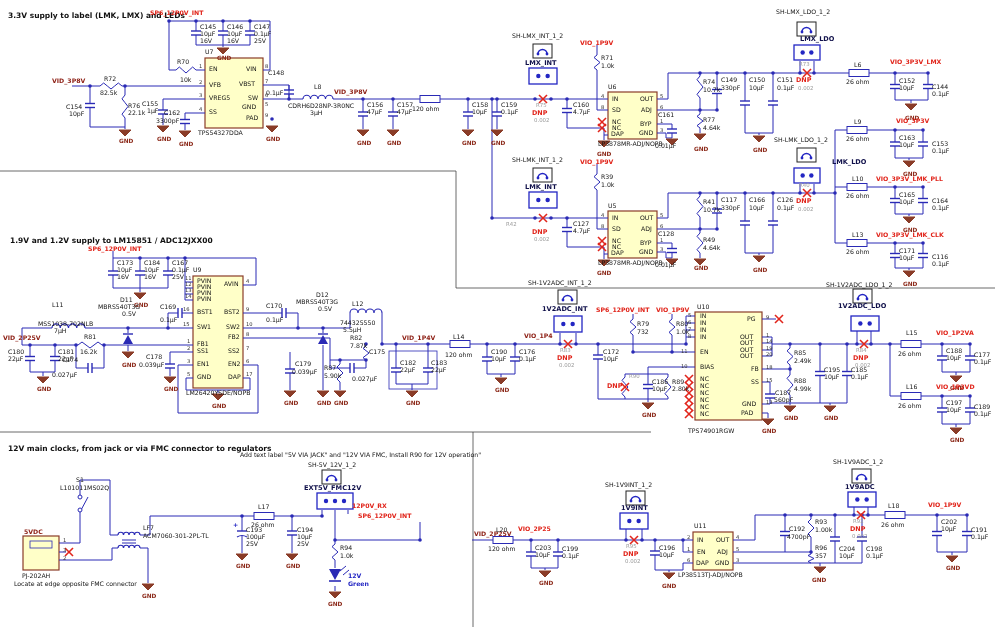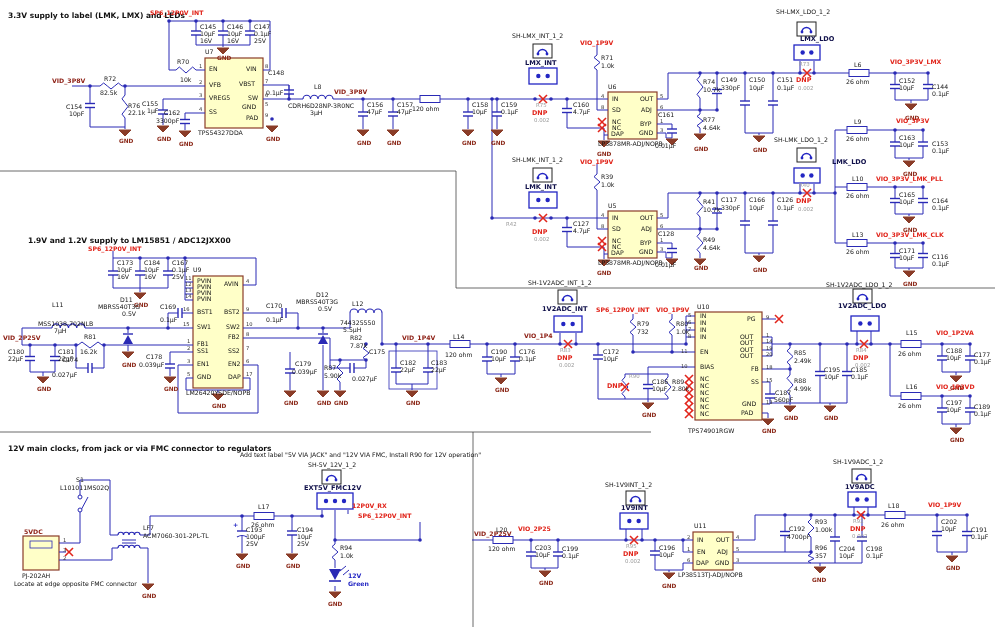--- a/index.html
+++ b/index.html
@@ -849,21 +849,21 @@
       <rect x="848" y="492" width="28" height="15" fill="#fff" stroke="#2326c3" stroke-width="1.3"></rect>
       <circle cx="857.3333333333334" cy="499.5" r="2.2" fill="#2326c3"></circle>
       <circle cx="866.6666666666666" cy="499.5" r="2.2" fill="#2326c3"></circle>
       <rect x="317" y="493" width="36" height="16" fill="#fff" stroke="#2326c3" stroke-width="1.3"></rect>
       <circle cx="326" cy="501" r="2.2" fill="#2326c3"></circle>
       <circle cx="335" cy="501" r="2.2" fill="#2326c3"></circle>
       <circle cx="344" cy="501" r="2.2" fill="#2326c3"></circle>
     </svg>
   <div id="labels">
       <div class="lb T" style="left: 8px; top: 12px;">3.3V supply to label (LMK, LMX) and LEDs</div>
-      <div class="lb T" style="left: 28px; top: 237px;">1.9V and 1.2V supply to LM15851 / ADC12JXX00</div>
+      <div class="lb T" style="left: 10px; top: 237px;">1.9V and 1.2V supply to LM15851 / ADC12JXX00</div>
       <div class="lb T" style="left: 8px; top: 445px;">12V main clocks, from jack or via FMC connector to regulators</div>
       <div class="lb N" style="left: 240px; top: 452px;">Add text label "5V VIA JACK" and "12V VIA FMC, Install R90 for 12V operation"</div>
       <div class="lb N" style="left: 14px; top: 581px;">Locate at edge opposite FMC connector</div>
       <div class="lb R" style="left: 150px; top: 10px;">SP6_12P0V_INT</div>
       <div class="lb K" style="left: 200px; top: 24px;">C145</div>
       <div class="lb K" style="left: 200px; top: 31px;">10µF</div>
       <div class="lb K" style="left: 200px; top: 38px;">16V</div>
       <div class="lb K" style="left: 227px; top: 24px;">C146</div>
       <div class="lb K" style="left: 227px; top: 31px;">10µF</div>
       <div class="lb K" style="left: 227px; top: 38px;">16V</div>

